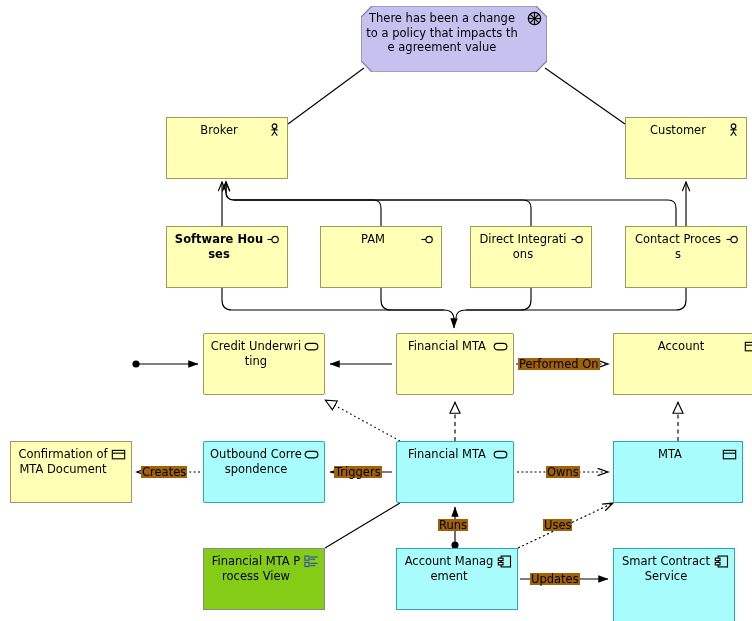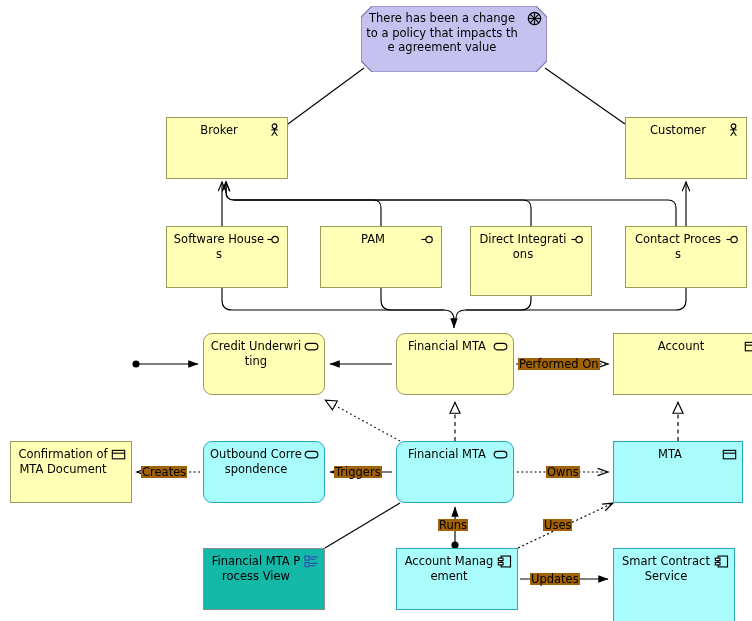--- a/index.html
+++ b/index.html
@@ -49,22 +49,22 @@
   .node .ico {
     position: absolute;
     right: 5px;
     top: 5px;
     width: 15px;
     height: 15px;
   }
   
   .n-yellow   { background: #FFFFB5; border-color: #9b9b5e; }
   .n-cyan     { background: #A9FCFC; border-color: #2aa8b8; }
-  .n-grey     { background: #14b8a6; border-color: #868e8e; }
-  .rounded    { border-radius: 9px; }
+  .n-grey     { background: #84cc16; border-color: #868e8e; }
+  .rounded    { border-radius: 2px; }
   .octagon {
     border: none;
     background: transparent;
   }
   .octagon .oct-shape {
     position: absolute;
     inset: 0;
   }
   .octagon .label { z-index: 2; }
   .octagon .ico   { z-index: 2; }
@@ -194,37 +194,37 @@
     <div class="label">Customer</div>
     <svg class="ico" viewBox="0 0 16 16">
       <circle cx="8" cy="3.4" r="2.5" fill="none" stroke="#000" stroke-width="1.2"></circle>
       <line x1="8" y1="5.9" x2="8" y2="9.4" stroke="#000" stroke-width="1.2"></line>
       <line x1="4.6" y1="7.3" x2="11.4" y2="7.3" stroke="#000" stroke-width="1.2"></line>
       <line x1="8" y1="9.4" x2="5" y2="13.6" stroke="#000" stroke-width="1.2"></line>
       <line x1="8" y1="9.4" x2="11" y2="13.6" stroke="#000" stroke-width="1.2"></line>
     </svg>
   </div>
 
-  <div class="node n-yellow" style="left:166px; top:226px; width:122px; height:62px;">
+  <div class="node n-yellow" style="left:166px; top:226px; width:122px; height:62px;font-weight:bold;">
     <div class="label">Software Houses</div>
     <svg class="ico" viewBox="0 0 16 16">
       <line x1="0.5" y1="8" x2="5.2" y2="8" stroke="#000" stroke-width="1.2"></line>
       <circle cx="8.6" cy="8" r="3.4" fill="none" stroke="#000" stroke-width="1.2"></circle>
     </svg>
   </div>
 
   <div class="node n-yellow" style="left:320px; top:226px; width:122px; height:62px;">
     <div class="label">PAM</div>
     <svg class="ico" viewBox="0 0 16 16">
       <line x1="0.5" y1="8" x2="5.2" y2="8" stroke="#000" stroke-width="1.2"></line>
       <circle cx="8.6" cy="8" r="3.4" fill="none" stroke="#000" stroke-width="1.2"></circle>
     </svg>
   </div>
 
-  <div class="node n-yellow" style="left:470px; top:226px; width:122px; height:70px;">
+  <div class="node n-yellow" style="left:470px; top:226px; width:122px; height:62px;">
     <div class="label">Direct Integrations</div>
     <svg class="ico" viewBox="0 0 16 16">
       <line x1="0.5" y1="8" x2="5.2" y2="8" stroke="#000" stroke-width="1.2"></line>
       <circle cx="8.6" cy="8" r="3.4" fill="none" stroke="#000" stroke-width="1.2"></circle>
     </svg>
   </div>
 
   <div class="node n-yellow" style="left:625px; top:226px; width:122px; height:62px;">
     <div class="label">Contact Process</div>
     <svg class="ico" viewBox="0 0 16 16">

